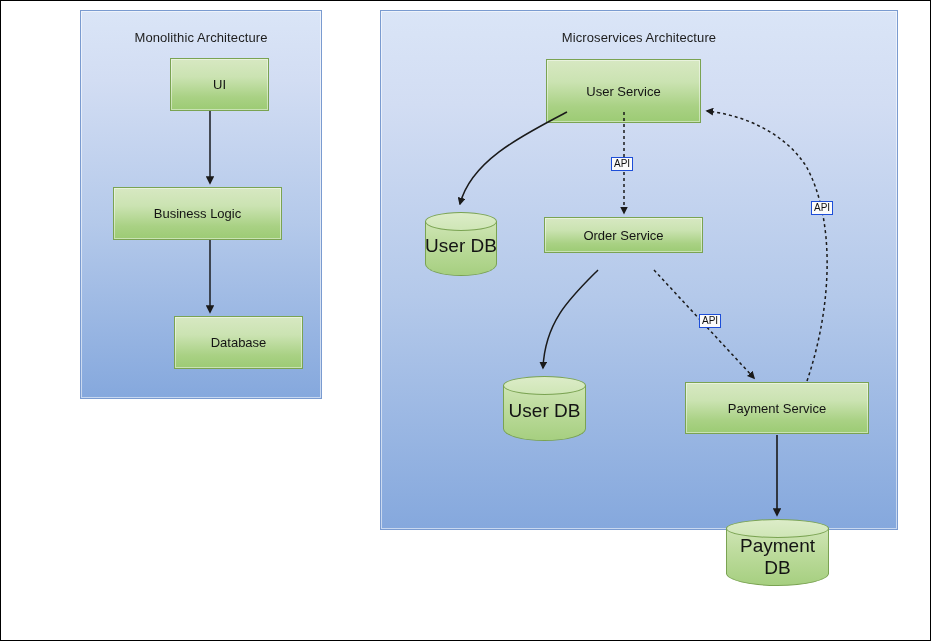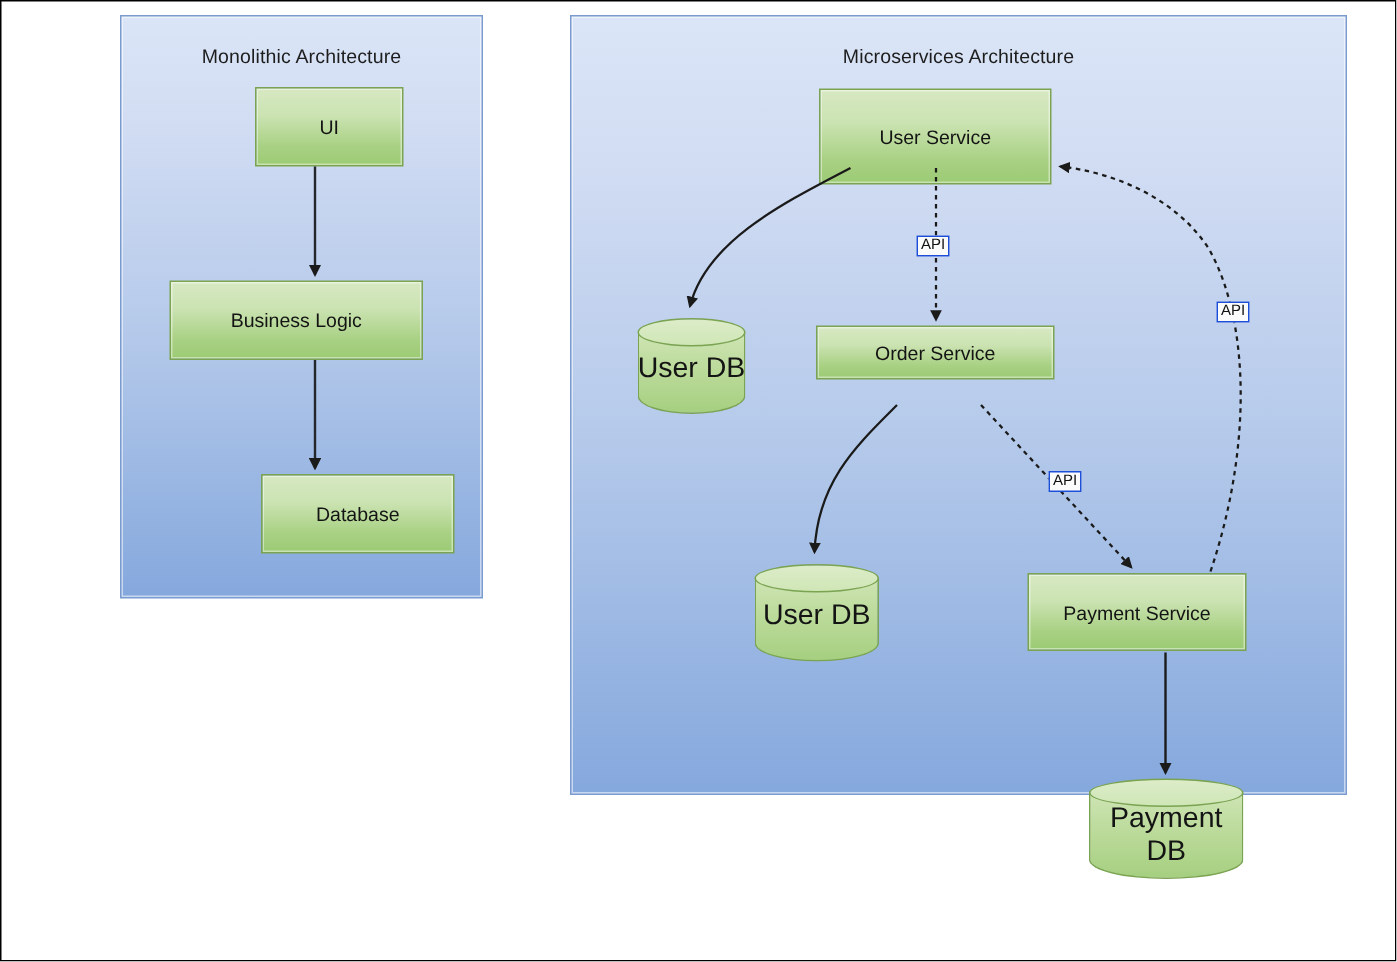--- a/index.html
+++ b/index.html
@@ -130,21 +130,21 @@
   </div>
 
   <div class="node" style="left:545px; top:58px; width:155px; height:64px;">
     <span>User Service</span>
   </div>
 
   <div class="node" style="left:543px; top:216px; width:159px; height:36px;">
     <span>Order Service</span>
   </div>
 
-  <div class="node" style="left:684px; top:381px; width:146px; height:52px;">
+  <div class="node" style="left:684px; top:381px; width:184px; height:52px;">
     <span>Payment Service</span>
   </div>
 
   <div class="cylinder" style="left:424px; top:211px; width:72px; height:64px;">
     <div class="cyl-body"></div>
     <div class="cyl-top"></div>
     <div class="cyl-label">User DB</div>
   </div>
 
   <div class="cylinder" style="left:502px; top:375px; width:83px; height:65px;">

